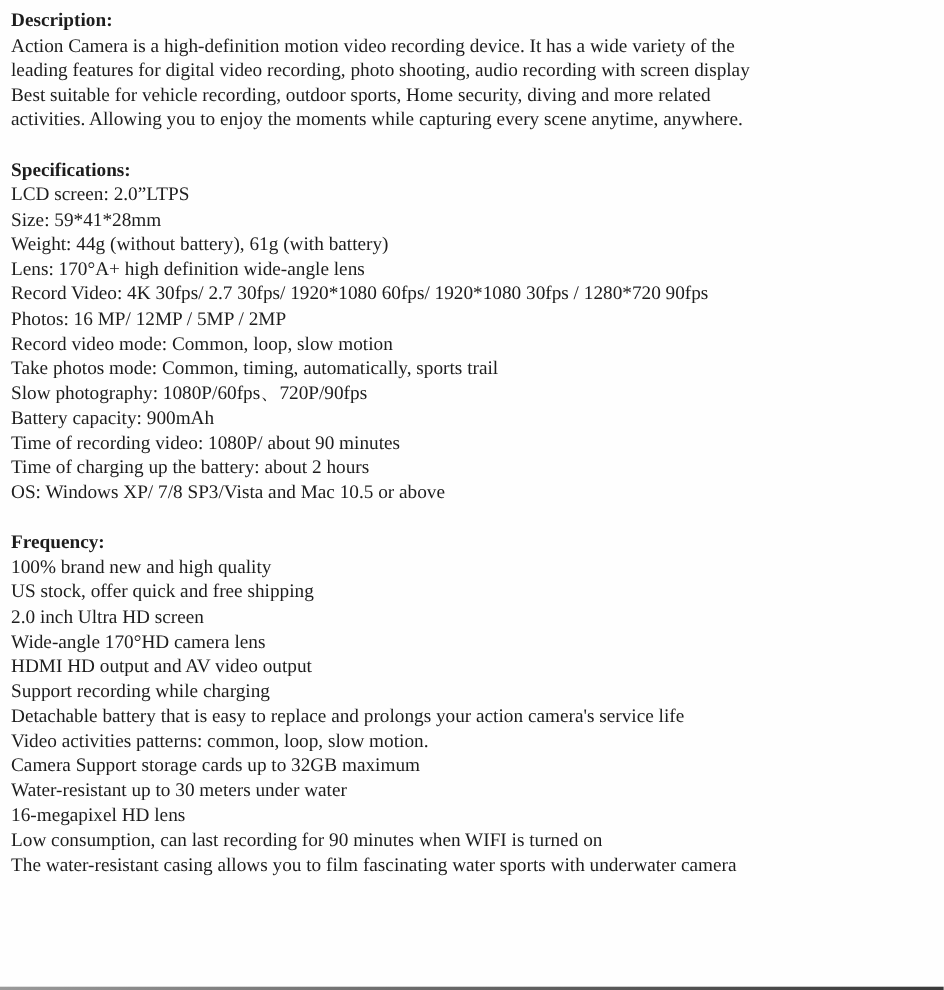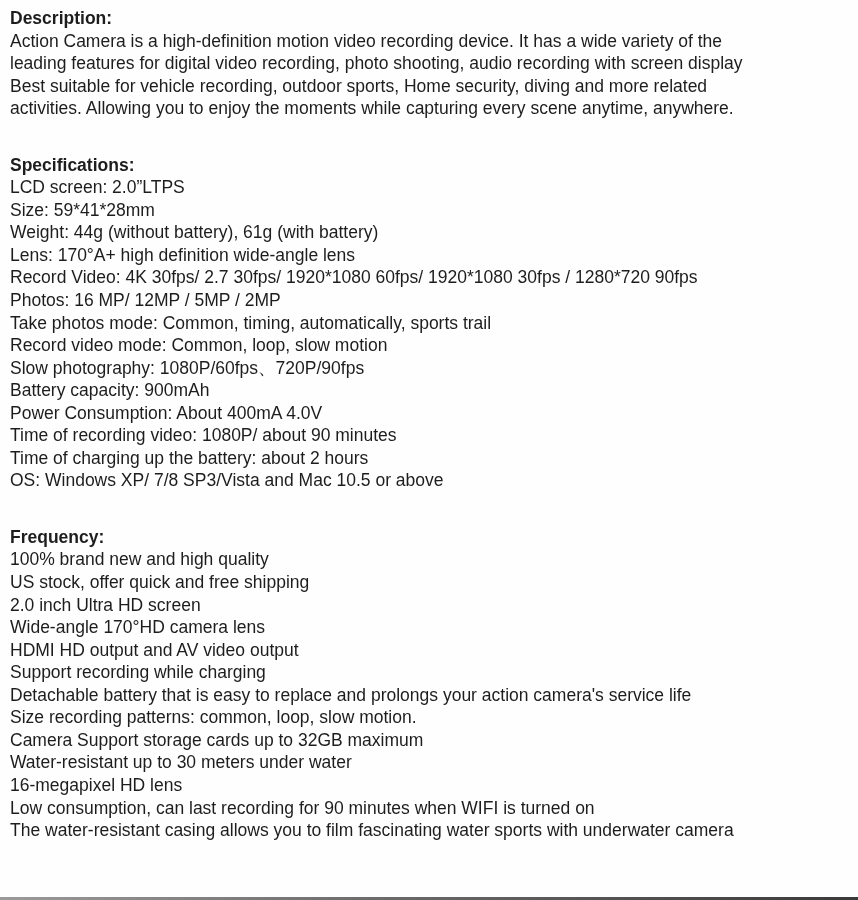--- a/index.html
+++ b/index.html
@@ -11,23 +11,24 @@
   }
   body {
     font-family: "Liberation Sans", "DejaVu Sans", sans-serif;
     font-size: 17.5px;
     line-height: 22.55px;
     color: #1d1d1d;
     position: relative;
   }
   .page {
     padding: 7px 1px 0 10px;
+    font-family: Liberation Serif, serif;
   }
   .section + .section {
-    margin-top: 34px;
+    margin-top: 23px;
   }
   .heading {
     font-weight: bold;
   }
   .line {
     white-space: pre;
   }
   .bottom-edge {
     position: absolute;
     left: 0;
@@ -54,42 +55,41 @@
 
   <div class="section">
     <div class="heading">Specifications:</div>
     <div>
         <div class="line">LCD screen: 2.0”LTPS</div>
         <div class="line">Size: 59*41*28mm</div>
         <div class="line">Weight: 44g (without battery), 61g (with battery)</div>
         <div class="line">Lens: 170°A+ high definition wide-angle lens</div>
         <div class="line">Record Video: 4K 30fps/ 2.7 30fps/ 1920*1080 60fps/ 1920*1080 30fps / 1280*720 90fps</div>
         <div class="line">Photos: 16 MP/ 12MP / 5MP / 2MP</div>
+        <div class="line">Record video mode: Common, loop, slow motion</div>
         <div class="line">Take photos mode: Common, timing, automatically, sports trail</div>
-        <div class="line">Record video mode: Common, loop, slow motion</div>
         <div class="line">Slow photography: 1080P/60fps、720P/90fps</div>
         <div class="line">Battery capacity: 900mAh</div>
-        <div class="line">Power Consumption: About 400mA 4.0V</div>
         <div class="line">Time of recording video: 1080P/ about 90 minutes</div>
         <div class="line">Time of charging up the battery: about 2 hours</div>
         <div class="line">OS: Windows XP/ 7/8 SP3/Vista and Mac 10.5 or above</div>
       </div>
   </div>
 
   <div class="section">
     <div class="heading">Frequency:</div>
     <div>
         <div class="line">100% brand new and high quality</div>
         <div class="line">US stock, offer quick and free shipping</div>
         <div class="line">2.0 inch Ultra HD screen</div>
         <div class="line">Wide-angle 170°HD camera lens</div>
         <div class="line">HDMI HD output and AV video output</div>
         <div class="line">Support recording while charging</div>
         <div class="line">Detachable battery that is easy to replace and prolongs your action camera's service life</div>
-        <div class="line">Size recording patterns: common, loop, slow motion.</div>
+        <div class="line">Video activities patterns: common, loop, slow motion.</div>
         <div class="line">Camera Support storage cards up to 32GB maximum</div>
         <div class="line">Water-resistant up to 30 meters under water</div>
         <div class="line">16-megapixel HD lens</div>
         <div class="line">Low consumption, can last recording for 90 minutes when WIFI is turned on</div>
         <div class="line">The water-resistant casing allows you to film fascinating water sports with underwater camera</div>
       </div>
   </div>
 
 </div>
 

